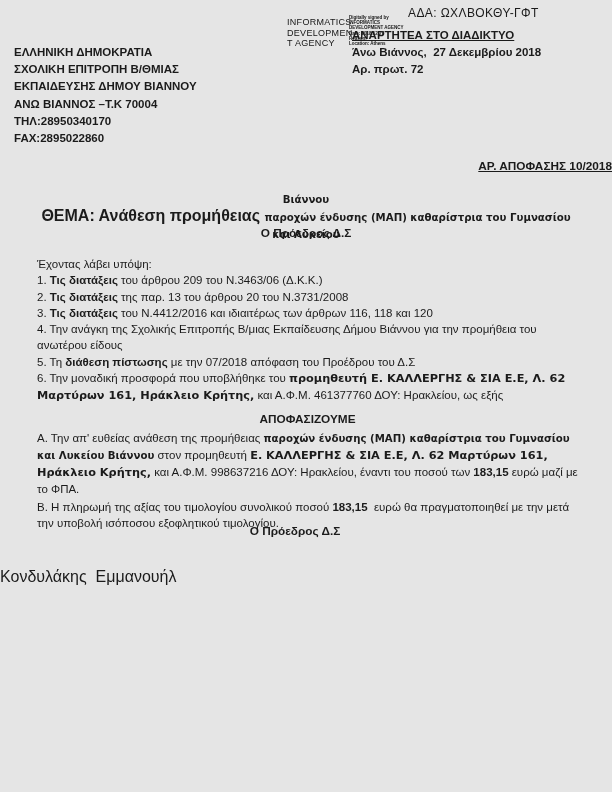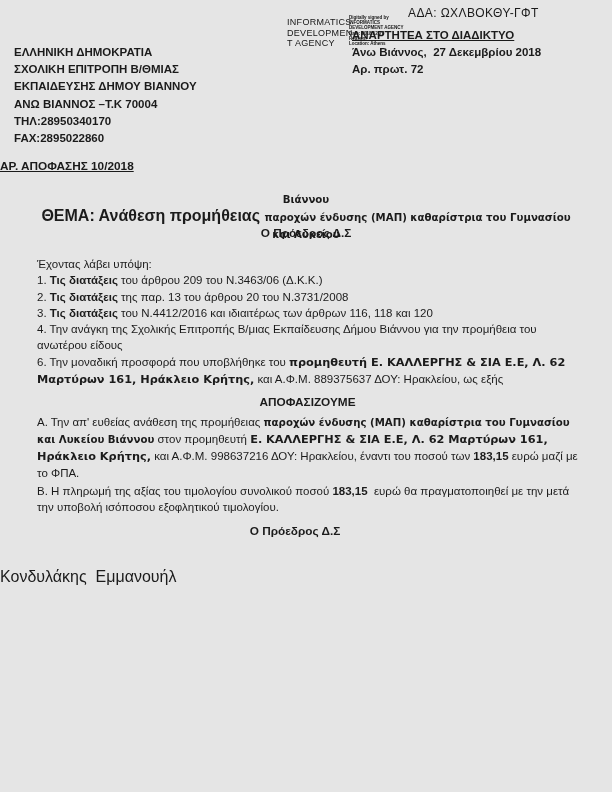--- a/index.html
+++ b/index.html
@@ -8,21 +8,21 @@
     font-family:"Liberation Sans",sans-serif;color:#1b1b1b;overflow:hidden;
   }
   .ada{position:absolute;left:408px;top:6px;font-size:12px;letter-spacing:.4px;font-weight:400;}
   .stamp-agency{position:absolute;left:287px;top:17px;font-size:9px;line-height:10.5px;letter-spacing:.3px;font-weight:400;color:#151515;}
   .stamp-sig{position:absolute;left:349px;top:15px;width:60px;font-size:4.5px;line-height:5.2px;color:#151515;font-weight:700;overflow:hidden;}
   .org-block{position:absolute;left:14px;top:44px;font-weight:700;font-size:11.5px;line-height:17.2px;}
   .right-block{position:absolute;left:352px;top:28px;font-weight:700;font-size:11.5px;line-height:14px;}
   .notice{text-decoration:underline;}
   .pdate{margin-top:3px;}
   .proto{margin-top:3px;}
-  .title{position:absolute;left:0;top:159px;width:612px;text-align:left;font-weight:700;font-size:11.8px;text-decoration:underline;}
+  .title{position:absolute;left:0;top:159px;width:612px;text-align:right;font-weight:700;font-size:11.8px;text-decoration:underline;}
   .subject{position:absolute;left:36px;top:190px;width:540px;text-align:center;line-height:15.5px;}
   .issuer{position:absolute;left:0;top:226px;width:612px;text-align:center;font-weight:700;font-size:11.8px;}
   .bodyflow{position:absolute;left:37px;top:256px;width:541px;font-size:11.5px;line-height:16.3px;}
   .bp{margin:0;}
   .decide{text-align:center;font-weight:700;font-size:11.8px;margin:6px 0 3px 0;}
   .pa{line-height:17px;}
   .pb{line-height:16px;margin-top:1px;}
   .seg-normal{}
   .seg-bold{font-weight:700;}
   .seg-vbold{font-family:"DejaVu Sans",sans-serif;font-weight:700;font-size:10.2px;}
@@ -75,21 +75,22 @@
   </div>
 
   <div class="issuer">Ο Πρόεδρος Δ.Σ</div>
 
   <div class="bodyflow">
     <p class="bp">Έχοντας λάβει υπόψη:</p>
     <p class="bp"><span class="seg-normal">1. </span><span class="seg-bold">Τις διατάξεις</span><span class="seg-normal"> του άρθρου 209 του Ν.3463/06 (Δ.Κ.Κ.)</span></p>
     <p class="bp"><span class="seg-normal">2. </span><span class="seg-bold">Τις διατάξεις</span><span class="seg-normal"> της παρ. 13 του άρθρου 20 του Ν.3731/2008</span></p>
     <p class="bp"><span class="seg-normal">3. </span><span class="seg-bold">Τις διατάξεις</span><span class="seg-normal"> του Ν.4412/2016 και ιδιαιτέρως των άρθρων 116, 118 και 120</span></p>
     <p class="bp"><span class="seg-normal">4. Την ανάγκη της Σχολικής Επιτροπής Β/μιας Εκπαίδευσης Δήμου Βιάννου για την προμήθεια του ανωτέρου είδους</span></p>
-    <p class="bp"><span class="seg-normal">6. Την μοναδική προσφορά που υποβλήθηκε του </span><span class="seg-vbold-lg">προμηθευτή Ε. ΚΑΛΛΕΡΓΗΣ &amp; ΣΙΑ Ε.Ε, Λ. 62 Μαρτύρων 161, Ηράκλειο Κρήτης,</span><span class="seg-normal"> και Α.Φ.Μ. 889375637 ΔΟΥ: Ηρακλείου, ως εξής</span></p>
+    <p class="bp"><span class="seg-normal">5. Τη </span><span class="seg-bold">διάθεση πίστωσης</span><span class="seg-normal"> με την 07/2018 απόφαση του Προέδρου του Δ.Σ</span></p>
+    <p class="bp"><span class="seg-normal">6. Την μοναδική προσφορά που υποβλήθηκε του </span><span class="seg-vbold-lg">προμηθευτή Ε. ΚΑΛΛΕΡΓΗΣ &amp; ΣΙΑ Ε.Ε, Λ. 62 Μαρτύρων 161, Ηράκλειο Κρήτης,</span><span class="seg-normal"> και Α.Φ.Μ. 461377760 ΔΟΥ: Ηρακλείου, ως εξής</span></p>
     <div class="decide">ΑΠΟΦΑΣΙΖΟΥΜΕ</div>
     <p class="bp pa"><span class="seg-normal">Α. Την απ' ευθείας ανάθεση της προμήθειας </span><span class="seg-vbold">παροχών ένδυσης (ΜΑΠ) καθαρίστρια του Γυμνασίου και Λυκείου Βιάννου</span><span class="seg-normal"> στον προμηθευτή </span><span class="seg-vbold-lg">Ε. ΚΑΛΛΕΡΓΗΣ &amp; ΣΙΑ Ε.Ε, Λ. 62 Μαρτύρων 161, Ηράκλειο Κρήτης,</span><span class="seg-normal"> και Α.Φ.Μ. 998637216 ΔΟΥ: Ηρακλείου, έναντι του ποσού των </span><span class="seg-bold">183,15</span><span class="seg-normal"> ευρώ μαζί με το ΦΠΑ.</span></p>
     <p class="bp pb"><span class="seg-normal">Β. Η πληρωμή της αξίας του τιμολογίου συνολικού ποσού </span><span class="seg-bold">183,15</span><span class="seg-normal">&nbsp; ευρώ θα πραγματοποιηθεί με την μετά την υποβολή ισόποσου εξοφλητικού τιμολογίου.</span></p>
   </div>
 
   <div class="sig-title">Ο Πρόεδρος Δ.Σ</div>
   <div class="sig-name">Κονδυλάκης&nbsp; Εμμανουήλ</div>
 
 </div>
 

